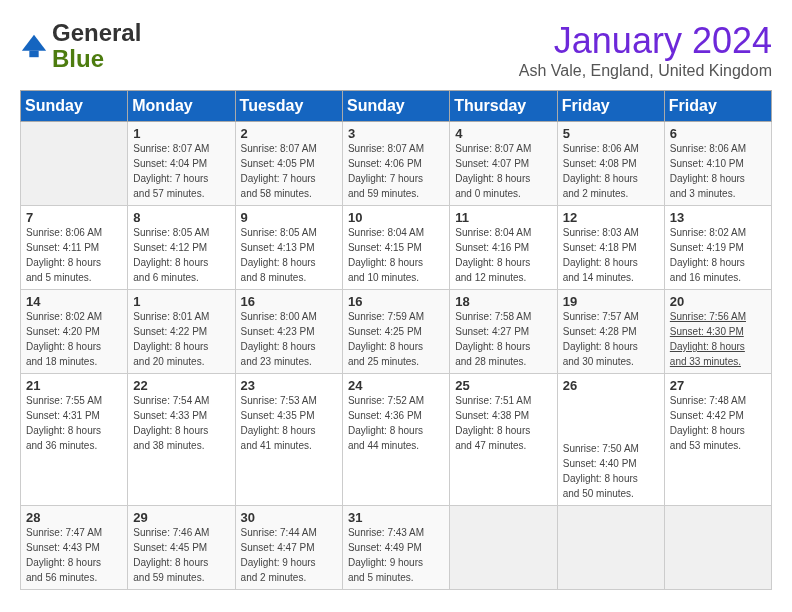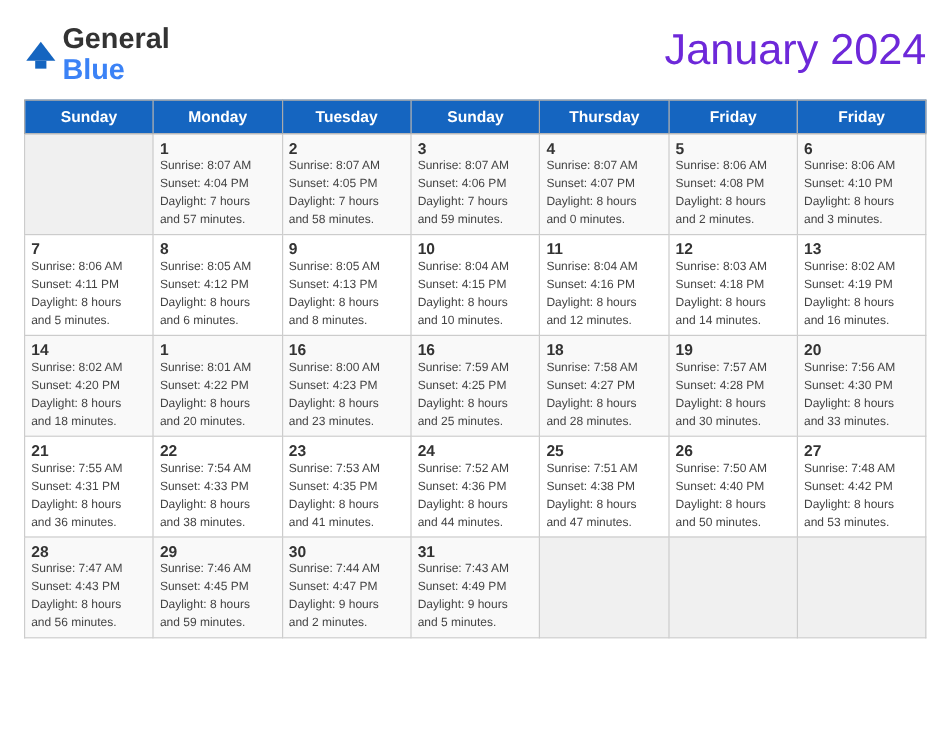--- a/index.html
+++ b/index.html
@@ -19,21 +19,21 @@
     .logo {
       display: flex;
       align-items: center;
     }
     .logo-text {
       font-size: 24px;
       font-weight: bold;
       color: #333;
       line-height: 1.1;
     }
-    .logo-text .blue { color: #3b82f6; }
+    .logo-text .blue { color: #4d7c0f; }
     .logo-icon {
       width: 28px;
       height: 28px;
       margin-right: 4px;
     }
     .title-block {
       text-align: right;
     }
     .month-title {
       font-size: 36px;
@@ -44,24 +44,24 @@
       font-size: 16px;
       color: #555;
     }
     table {
       width: 100%;
       border-collapse: collapse;
     }
     thead tr th {
       background-color: #1565c0;
       color: #fff;
-      font-size: 13px;
+      font-size: 16px;
       font-weight: bold;
-      padding: 6px 20px;
-      text-align: center;
+      padding: 6px 4px;
+      text-align: left;
       border: 1px solid #aaa;
     }
     tbody tr td {
       vertical-align: top;
       border: 1px solid #ccc;
       padding: 4px 5px;
       width: 108px;
       min-height: 80px;
     }
     tbody tr:nth-child(odd) td {
@@ -95,20 +95,21 @@
       <polygon points="15,3 28,20 2,20" fill="#1565c0"></polygon>
       <rect x="10" y="20" width="10" height="7" fill="#1565c0"></rect>
     </svg>
     <div class="logo-text">
       <span>General</span><br>
       <span class="blue">Blue</span>
     </div>
   </div>
   <div class="title-block">
     <div class="month-title">January 2024</div>
+    <div class="location">Ash Vale, England, United Kingdom</div>
   </div>
 </div>
 
 <table>
   <thead>
     <tr id="weekday-header">
     <th>Sunday</th>
         <th>Monday</th>
         <th>Tuesday</th>
         <th>Sunday</th>
@@ -252,21 +253,21 @@
         </td>
         <td>
           <span class="day-number">19</span>
           <div class="day-info" style="white-space: pre-line;">Sunrise: 7:57 AM
 Sunset: 4:28 PM
 Daylight: 8 hours
 and 30 minutes.</div>
         </td>
         <td>
           <span class="day-number">20</span>
-          <div class="day-info" style="white-space: pre-line;">Sunrise: 7:56 AM
+          <div class="day-info" style="white-space: pre-line; text-decoration: underline;">Sunrise: 7:56 AM
 Sunset: 4:30 PM
 Daylight: 8 hours
 and 33 minutes.</div>
         </td>
       </tr>
       <tr>
         <td>
           <span class="day-number">21</span>
           <div class="day-info" style="white-space: pre-line;">Sunrise: 7:55 AM
 Sunset: 4:31 PM
@@ -296,21 +297,21 @@
         </td>
         <td>
           <span class="day-number">25</span>
           <div class="day-info" style="white-space: pre-line;">Sunrise: 7:51 AM
 Sunset: 4:38 PM
 Daylight: 8 hours
 and 47 minutes.</div>
         </td>
         <td>
           <span class="day-number">26</span>
-          <div class="day-info" style="white-space: pre-line;">Sunrise: 7:50 AM
+          <div class="day-info" style="white-space: pre-line; margin-top: 48px;">Sunrise: 7:50 AM
 Sunset: 4:40 PM
 Daylight: 8 hours
 and 50 minutes.</div>
         </td>
         <td>
           <span class="day-number">27</span>
           <div class="day-info" style="white-space: pre-line;">Sunrise: 7:48 AM
 Sunset: 4:42 PM
 Daylight: 8 hours
 and 53 minutes.</div>

